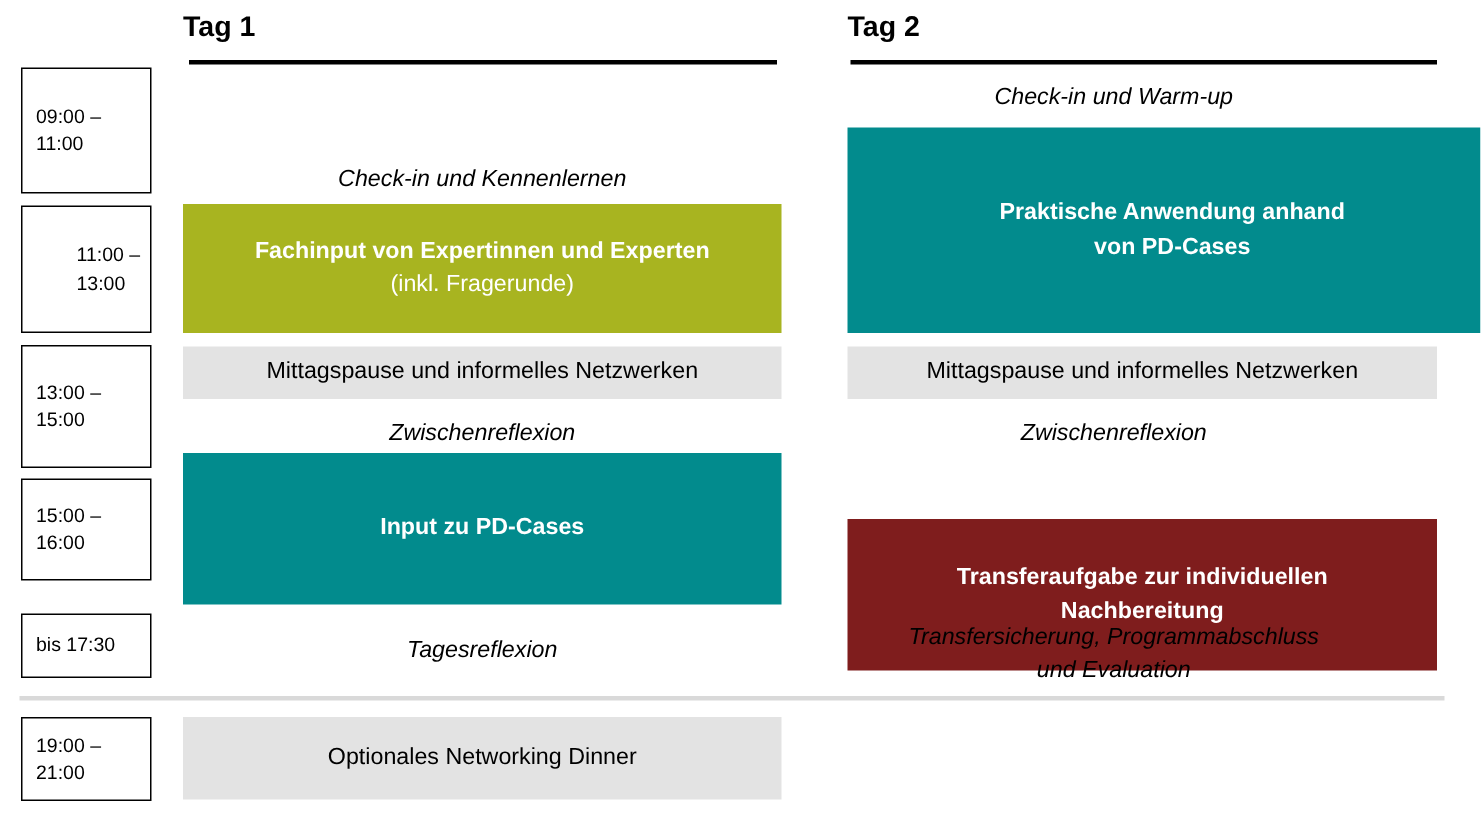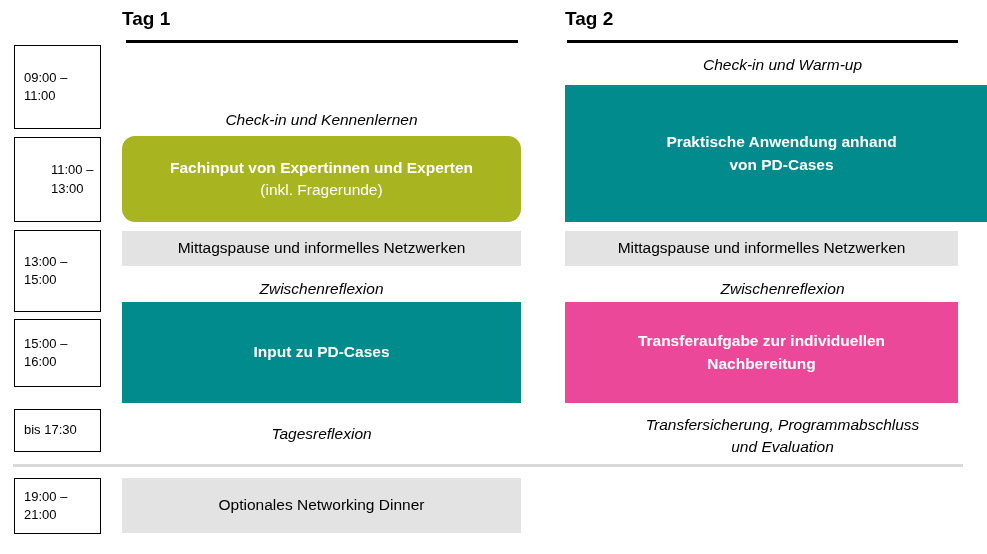--- a/index.html
+++ b/index.html
@@ -60,21 +60,21 @@
 
   
   .italic-label {
     position: absolute;
     font-style: italic;
     font-size: 15.5px;
     line-height: 1.45;
     text-align: center;
   }
   .col1 { left: 122px; width: 399px; }
-  .col2 { left: 586px; width: 393px; }
+  .col2 { left: 546px; width: 393px; }
   .lbl-d1-checkin { top: 109px; }
   .lbl-d2-checkin { top: 54px; }
   .lbl-zwischen   { top: 278px; }
   .lbl-tages      { top: 423px; }
   .lbl-closing    { top: 414px; }
 
   
   .block {
     position: absolute;
     box-sizing: border-box;
@@ -82,21 +82,21 @@
     flex-direction: column;
     justify-content: center;
     align-items: center;
     text-align: center;
     font-size: 15.5px;
     line-height: 1.45;
   }
   .block .bold-line { font-weight: bold; }
   .white-text { color: #ffffff; }
 
-  .blk-green  { left: 122px; top: 136px; width: 399px; height: 86px; border-radius: 13px; }
+  .blk-green  { left: 122px; top: 136px; width: 399px; height: 86px; }
   .blk-gray1  { left: 122px; top: 231px; width: 399px; height: 35px; background: #e3e3e3; }
   .blk-teal1  { left: 122px; top: 302px; width: 399px; height: 101px; }
   .blk-dinner { left: 122px; top: 478px; width: 399px; height: 55px; background: #e3e3e3; }
 
   .blk-teal2  { left: 565px; top: 85px;  width: 433px; height: 137px; }
   .blk-gray2  { left: 565px; top: 231px; width: 393px; height: 35px; background: #e3e3e3; }
   .blk-dark   { left: 565px; top: 302px; width: 393px; height: 101px; }
 
   
   .divider {
@@ -163,21 +163,21 @@
 
   <div class="block blk-teal2 white-text" style="background:#028b8d;">
     <span class="bold-line">Praktische Anwendung anhand</span>
     <span class="bold-line">von PD-Cases</span>
   </div>
 
   <div class="block blk-gray2">Mittagspause und informelles Netzwerken</div>
 
   <div class="italic-label col2 lbl-zwischen">Zwischenreflexion</div>
 
-  <div class="block blk-dark white-text" style="background:#ec4899;">
+  <div class="block blk-dark white-text" style="background:#7f1d1d;margin-top:44px;">
     <span class="bold-line">Transferaufgabe zur individuellen</span>
     <span class="bold-line">Nachbereitung</span>
   </div>
 
   <div class="italic-label col2 lbl-closing">
     <span>Transfersicherung, Programmabschluss</span><br>
     <span>und Evaluation</span>
   </div>
 
   <div class="divider"></div>

